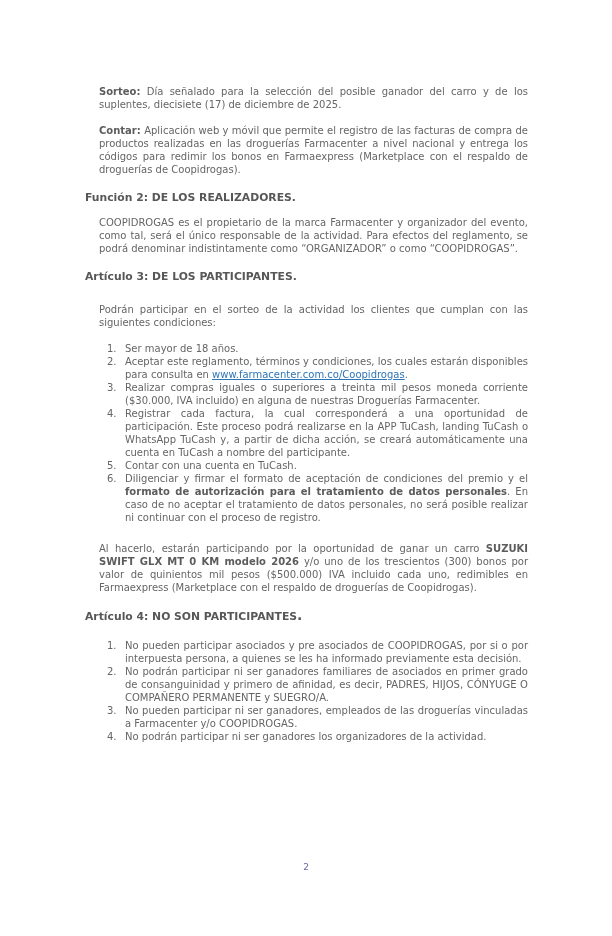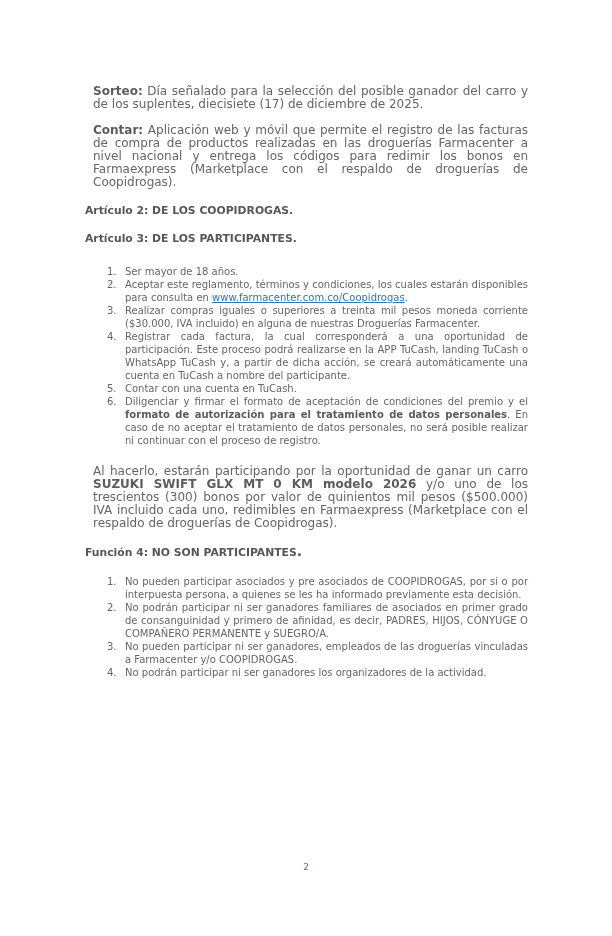--- a/index.html
+++ b/index.html
@@ -10,24 +10,24 @@
     color: #656565;
     position: relative;
     overflow: hidden;
   }
   .page {
     position: absolute;
     top: 85px; left: 85px;
     width: 443px;
   }
   p {
-    font-size: 12px;
+    font-size: 10px;
     line-height: 13px;
     text-align: justify;
-    margin: 0 0 13px 8px;
+    margin: 0 0 13px 14px;
   }
   .term { color: #5c5c5c; }
   b, strong { color: #5c5c5c; }
   h2 {
     font-size: 10.8px;
     line-height: 13px;
     color: #575757;
     font-weight: bold;
     margin: 15px 0 12px 0;
   }
@@ -79,25 +79,27 @@
     <b class="term">Sorteo:</b>
     <span>Día señalado para la selección del posible ganador del carro y de los suplentes, diecisiete (17) de diciembre de 2025.</span>
   </p>
 
 
   <p>
     <b class="term">Contar:</b>
     <span>Aplicación web y móvil que permite el registro de las facturas de compra de productos realizadas en las droguerías Farmacenter a nivel nacional y entrega los códigos para redimir los bonos en Farmaexpress (Marketplace con el respaldo de droguerías de Coopidrogas).</span>
   </p>
 
-  <h2>Artículo 2: DE LOS COOPIDROGAS.</h2>
+  <h2>Función 2: DE LOS REALIZADORES.</h2>
 
+  <p>COOPIDROGAS es el propietario de la marca Farmacenter y organizador del evento, como tal, será el único responsable de la actividad. Para efectos del reglamento, se podrá denominar indistintamente como “ORGANIZADOR” o como “COOPIDROGAS”.</p>
 
   <h2 class="gap-after">Artículo 3: DE LOS PARTICIPANTES.</h2>
 
+  <p>Podrán participar en el sorteo de la actividad los clientes que cumplan con las siguientes condiciones:</p>
 
 
   <div class="olist">
     <div class="li">
       <span class="num">1.</span>
       <span class="li-body"><span>Ser mayor de 18 años.</span></span>
     </div>
     <div class="li">
       <span class="num">2.</span>
       <span class="li-body"><span>Aceptar este reglamento, términos y condiciones, los cuales estarán disponibles para consulta en </span><a class="link">www.farmacenter.com.co/Coopidrogas</a><span>.</span></span>
@@ -117,21 +119,21 @@
     <div class="li">
       <span class="num">6.</span>
       <span class="li-body"><span>Diligenciar y firmar el formato de aceptación de condiciones del premio y el </span><b>formato de autorización para el tratamiento de datos personales</b><span>. En caso de no aceptar el tratamiento de datos personales, no será posible realizar ni continuar con el proceso de registro.</span></span>
     </div>
   </div>
 
   <p style="margin-top:18px;">
     <span>Al hacerlo, estarán participando por la oportunidad de ganar un carro </span><b>SUZUKI SWIFT GLX MT 0 KM modelo 2026</b><span> y/o uno de los trescientos (300) bonos por valor de quinientos mil pesos ($500.000) IVA incluido cada uno, redimibles en Farmaexpress (Marketplace con el respaldo de droguerías de Coopidrogas).</span>
   </p>
 
-  <h2><span>Función 4:  NO SON PARTICIPANTES</span><span class="big-period">.</span></h2>
+  <h2><span>Artículo 4:  NO SON PARTICIPANTES</span><span class="big-period">.</span></h2>
 
   <div class="olist olist-tight" style="margin-top:16px;">
     <div class="li">
       <span class="num">1.</span>
       <span class="li-body">No pueden participar asociados y pre asociados de COOPIDROGAS, por si o por interpuesta persona, a quienes se les ha informado previamente esta decisión.</span>
     </div>
     <div class="li">
       <span class="num">2.</span>
       <span class="li-body">No podrán participar ni ser ganadores familiares de asociados en primer grado de consanguinidad y primero de afinidad, es decir, PADRES, HIJOS, CÓNYUGE O COMPAÑERO PERMANENTE y SUEGRO/A.</span>
     </div>

